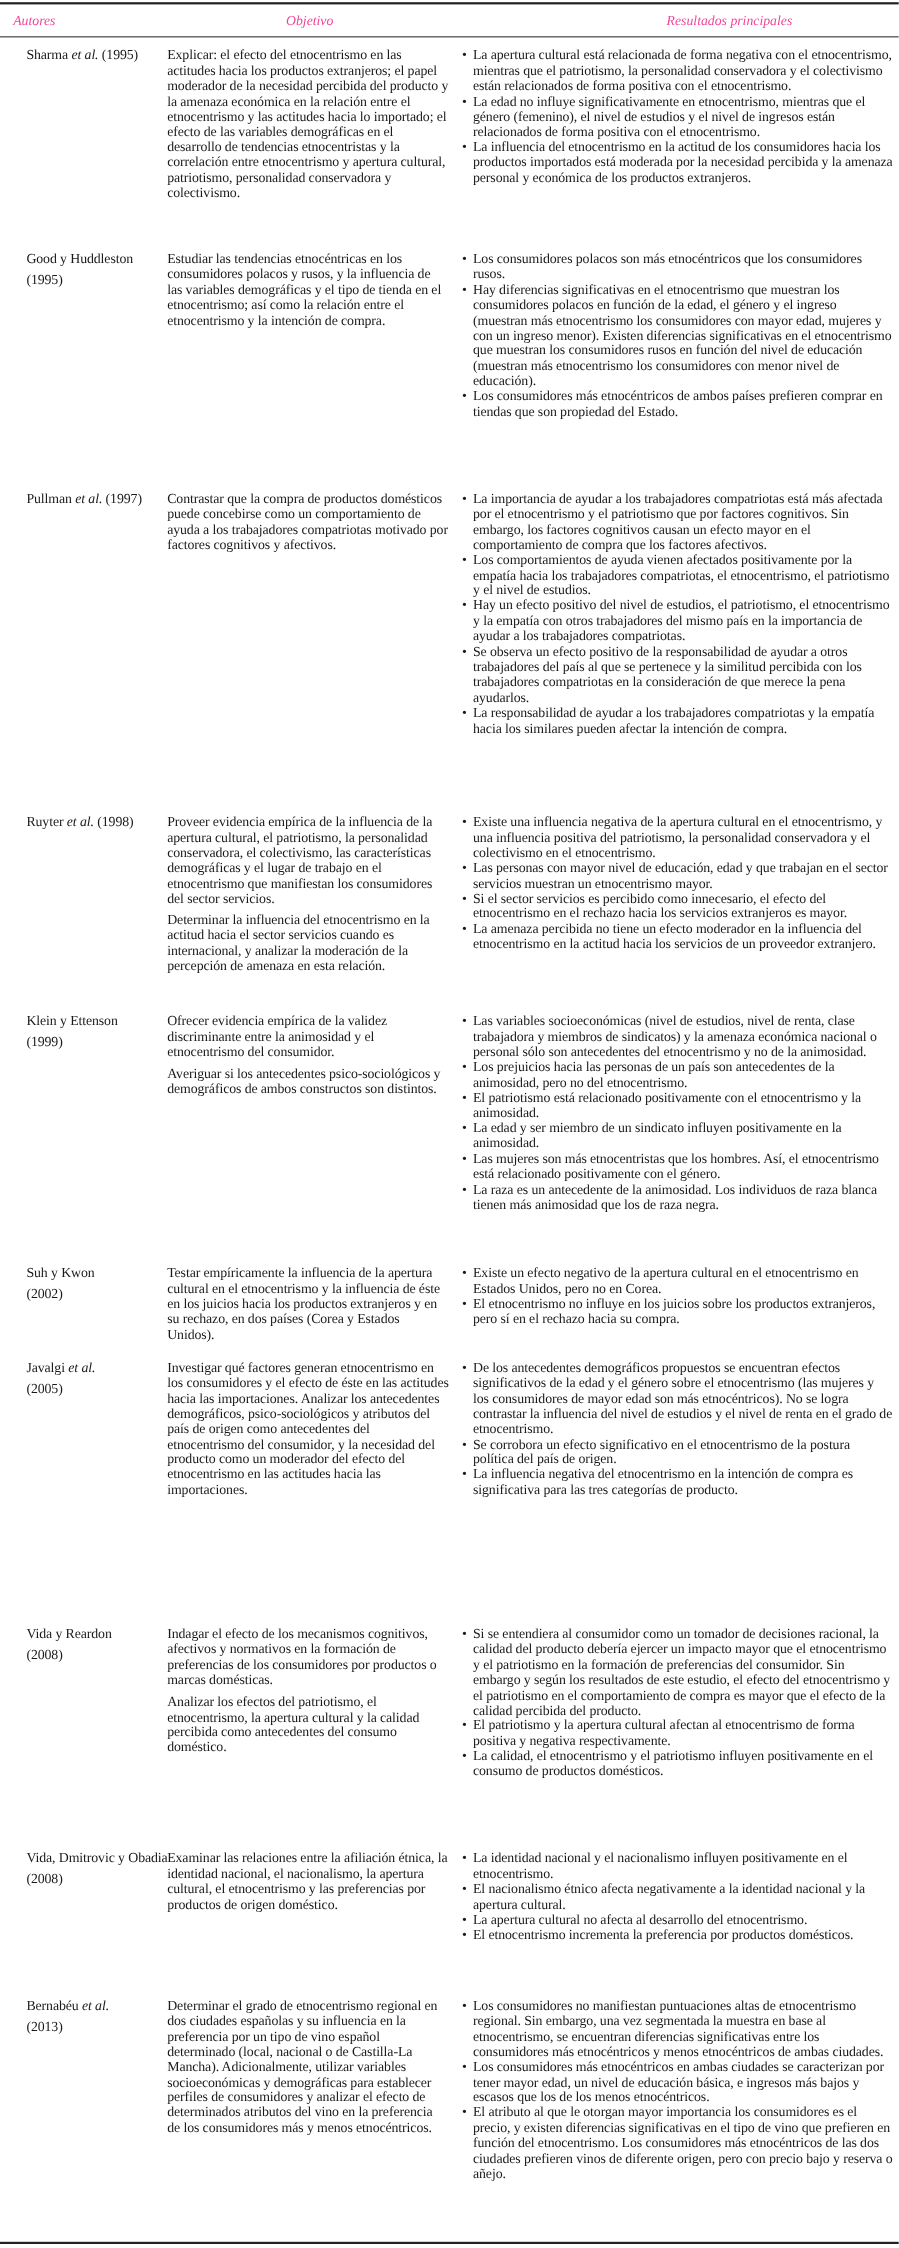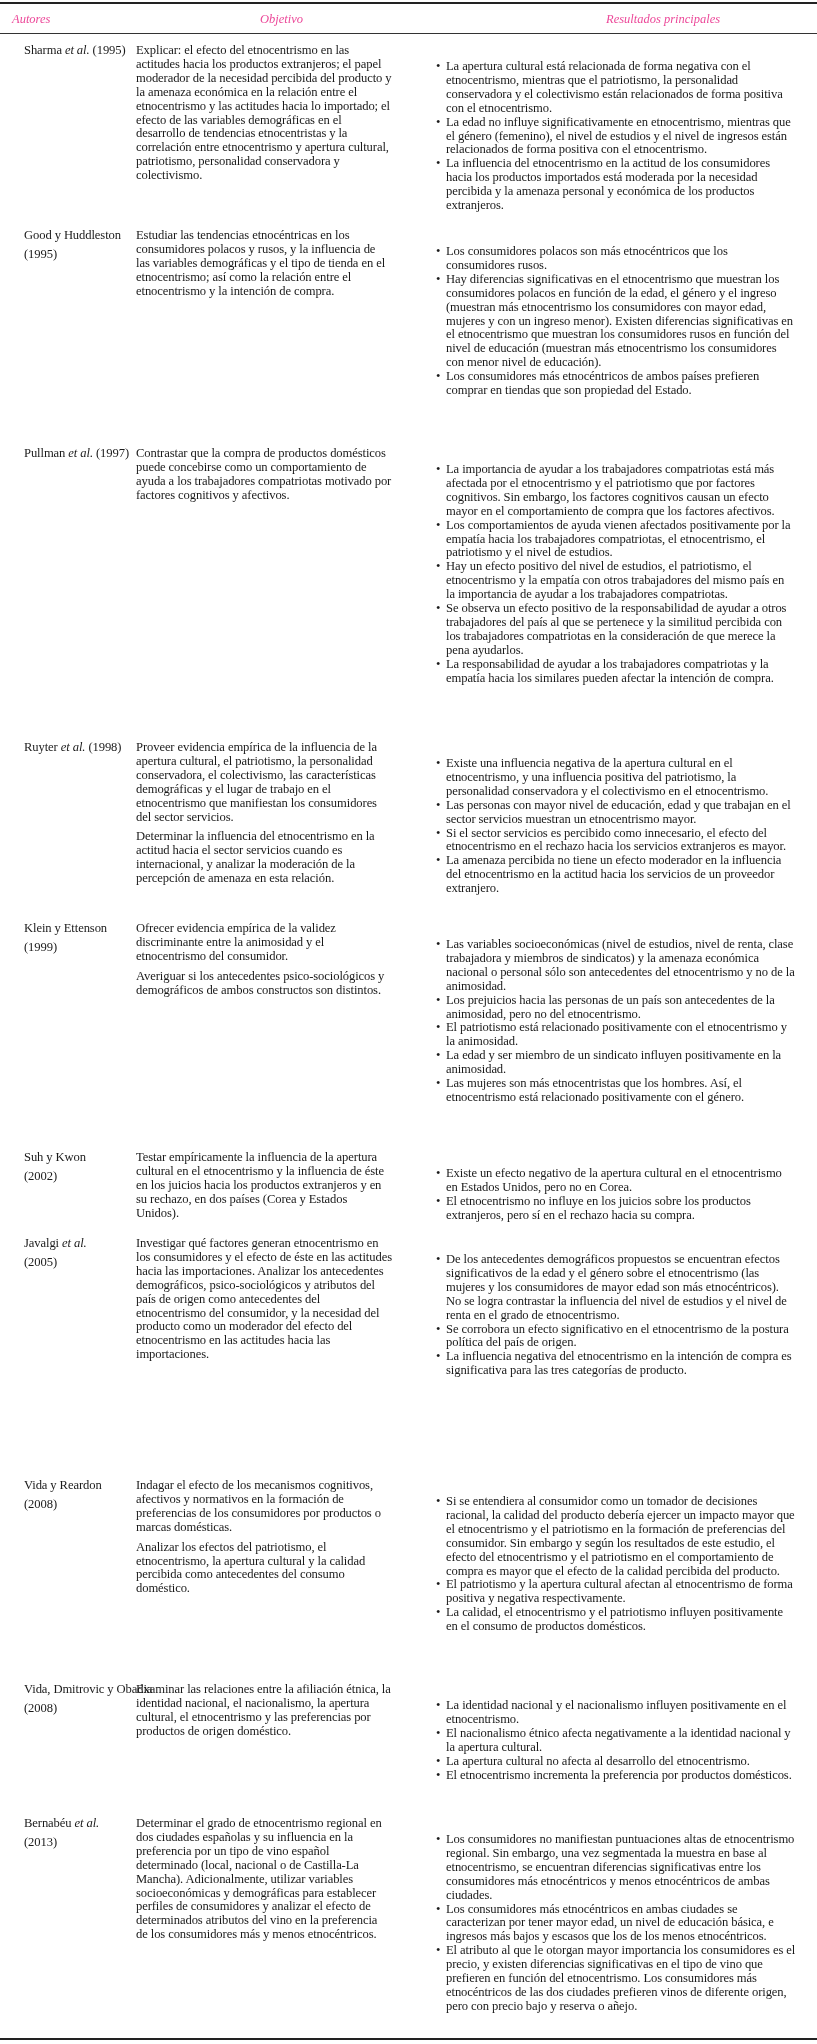--- a/index.html
+++ b/index.html
@@ -7,24 +7,24 @@
          font-family: "Liberation Serif", "DejaVu Serif", serif; color: #1a1a1a; }
   .rule-top { position: absolute; left: 0; top: 2px; width: 817px; height: 2px; background: #222; }
   .rule-head { position: absolute; left: 0; top: 33px; width: 817px; height: 1px; background: #333; }
   .rule-bottom { position: absolute; left: 0; top: 2038px; width: 817px; height: 2px; background: #222; }
   .hdr { position: absolute; top: 12px; font-style: italic; font-size: 12.5px; color: #ec4899; }
   .hdr.a { left: 12px; }
   .hdr.o { left: 260px; font-style: italic; }
   .hdr.r { left: 562px; margin-left: 44px; }
   .row { position: absolute; left: 0; width: 817px; font-size: 12.6px; line-height: 13.9px; letter-spacing: -0.1px; }
   .c-author { position: absolute; left: 4px; width: 135px; margin-left: 20px; }
-  .c-obj { position: absolute; left: 136px; width: 256px; }
+  .c-obj { position: absolute; left: 152px; width: 256px; }
   .c-res { position: absolute; left: 420px; width: 392px; }
   .c-obj p { margin: 0 0 6px 0; }
-  .c-res ul { margin: 16px; padding: 0; list-style: none; }
+  .c-res ul { margin: 0; padding: 0; list-style: none; }
   .c-res li { position: relative; padding-left: 10px; }
   .c-res li::before { content: "\2022"; position: absolute; left: 0; top: 0; }
   .etal { font-style: italic; }
   .year-sep { display: block; margin-top: 5px; }
 </style>
 </head>
 <body>
 
 <div class="rule-top"></div>
 <div class="hdr a">Autores</div>
@@ -95,20 +95,21 @@
         <p>Ofrecer evidencia empírica de la validez discriminante entre la animosidad y el etnocentrismo del consumidor.</p>
         <p>Averiguar si los antecedentes psico-sociológicos y demográficos de ambos constructos son distintos.</p>
       </div>
       <div class="c-res">
         <ul>
           <li>Las variables socioeconómicas (nivel de estudios, nivel de renta, clase trabajadora y miembros de sindicatos) y la amenaza económica nacional o personal sólo son antecedentes del etnocentrismo y no de la animosidad.</li>
           <li>Los prejuicios hacia las personas de un país son antecedentes de la animosidad, pero no del etnocentrismo.</li>
           <li>El patriotismo está relacionado positivamente con el etnocentrismo y la animosidad.</li>
           <li>La edad y ser miembro de un sindicato influyen positivamente en la animosidad.</li>
           <li>Las mujeres son más etnocentristas que los hombres. Así, el etnocentrismo está relacionado positivamente con el género.</li>
+          <li>La raza es un antecedente de la animosidad. Los individuos de raza blanca tienen más animosidad que los de raza negra.</li>
         </ul>
       </div>
     </div>
     <div class="row" style="top: 1151px;">
       <div class="c-author"><span>Suh y Kwon</span><span class="year-sep">(2002)</span></div>
       <div class="c-obj">
         <p>Testar empíricamente la influencia de la apertura cultural en el etnocentrismo y la influencia de éste en los juicios hacia los productos extranjeros y en su rechazo, en dos países (Corea y Estados Unidos).</p>
       </div>
       <div class="c-res">
         <ul>

